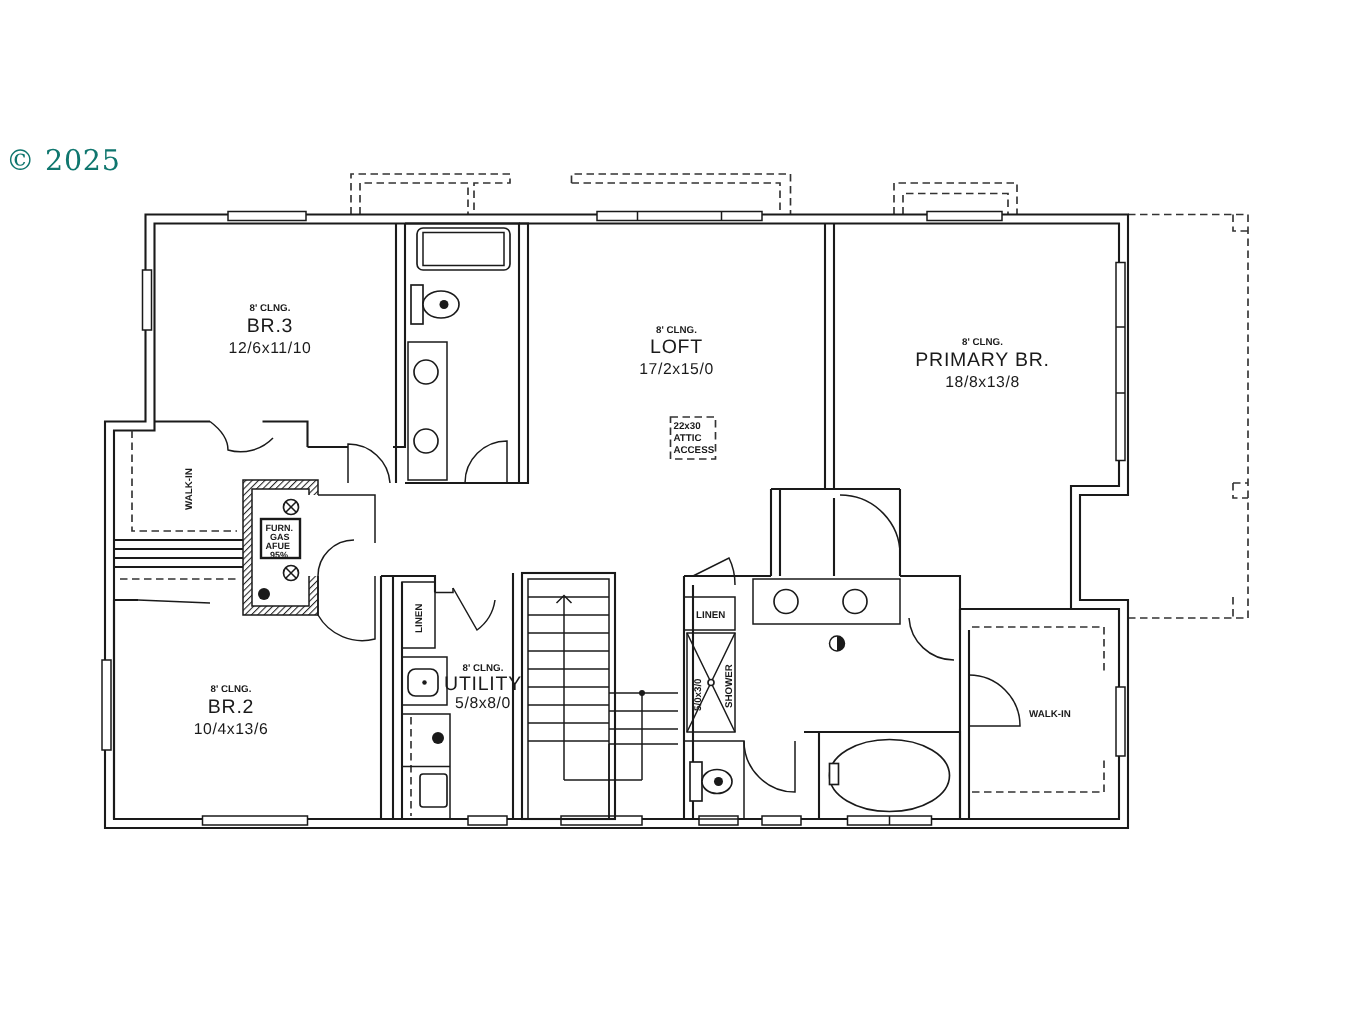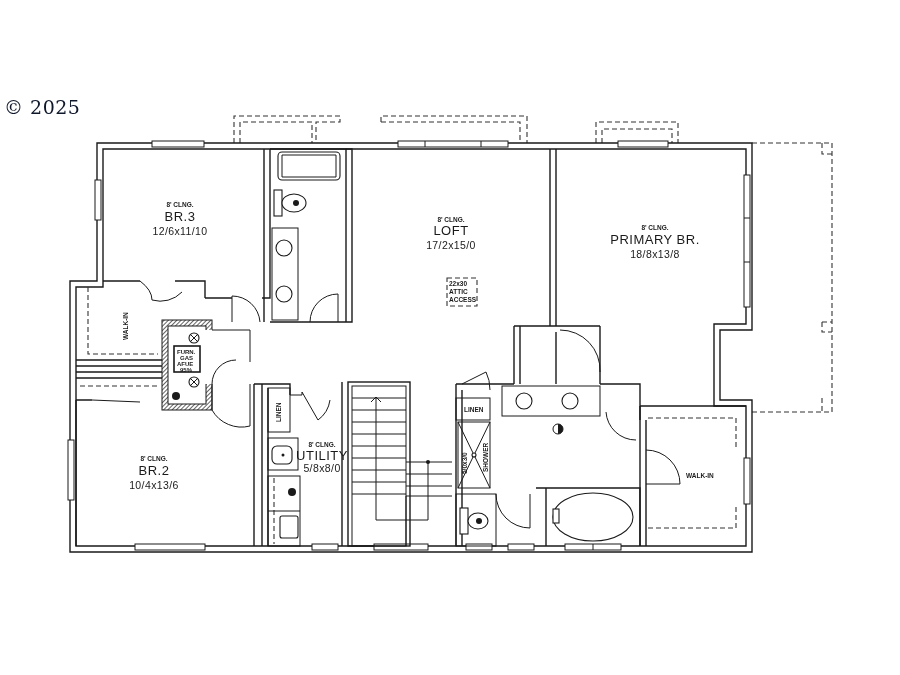--- a/index.html
+++ b/index.html
@@ -1,17 +1,17 @@
 <!DOCTYPE html>
 <html><head>
 <meta charset="utf-8">
 <style>
   html, body { margin:0; padding:0; background:#ffffff; }
   body { width:900px; height:675px; position:relative; overflow:hidden; font-family:"Liberation Sans", sans-serif; }
-  .copyright { position:absolute; left:4px; top:96px; font-family:"DejaVu Serif", serif; font-size:19px; color:#0f172a; letter-spacing:0.5px; }
+  .copyright { position:absolute; left:4px; top:96px; font-family:"DejaVu Serif", serif; font-size:19px; color:#0f766e; letter-spacing:0.5px; }
   svg.plan { position:absolute; left:0; top:0; }
   .wall { fill:none; stroke:#1a1a1a; stroke-width:1.4; }
   .thin { fill:none; stroke:#1a1a1a; stroke-width:1; }
   .dash { fill:none; stroke:#333; stroke-width:1.1; stroke-dasharray:5 3; }
   .win { fill:#fff; stroke:#1a1a1a; stroke-width:1; }
   .fix { fill:#fff; stroke:#1a1a1a; stroke-width:1.1; }
   .hatch { fill:url(#hatch); stroke:#1a1a1a; stroke-width:1; }
   .lbl-small { font-family:"Liberation Sans", sans-serif; font-size:6.5px; font-weight:bold; fill:#1a1a1a; text-anchor:middle; }
   .lbl-room { font-family:"Liberation Sans", sans-serif; font-size:13px; fill:#1a1a1a; text-anchor:middle; letter-spacing:0.5px; }
   .lbl-dim { font-family:"Liberation Sans", sans-serif; font-size:10.5px; fill:#1a1a1a; text-anchor:middle; letter-spacing:0.4px; }

